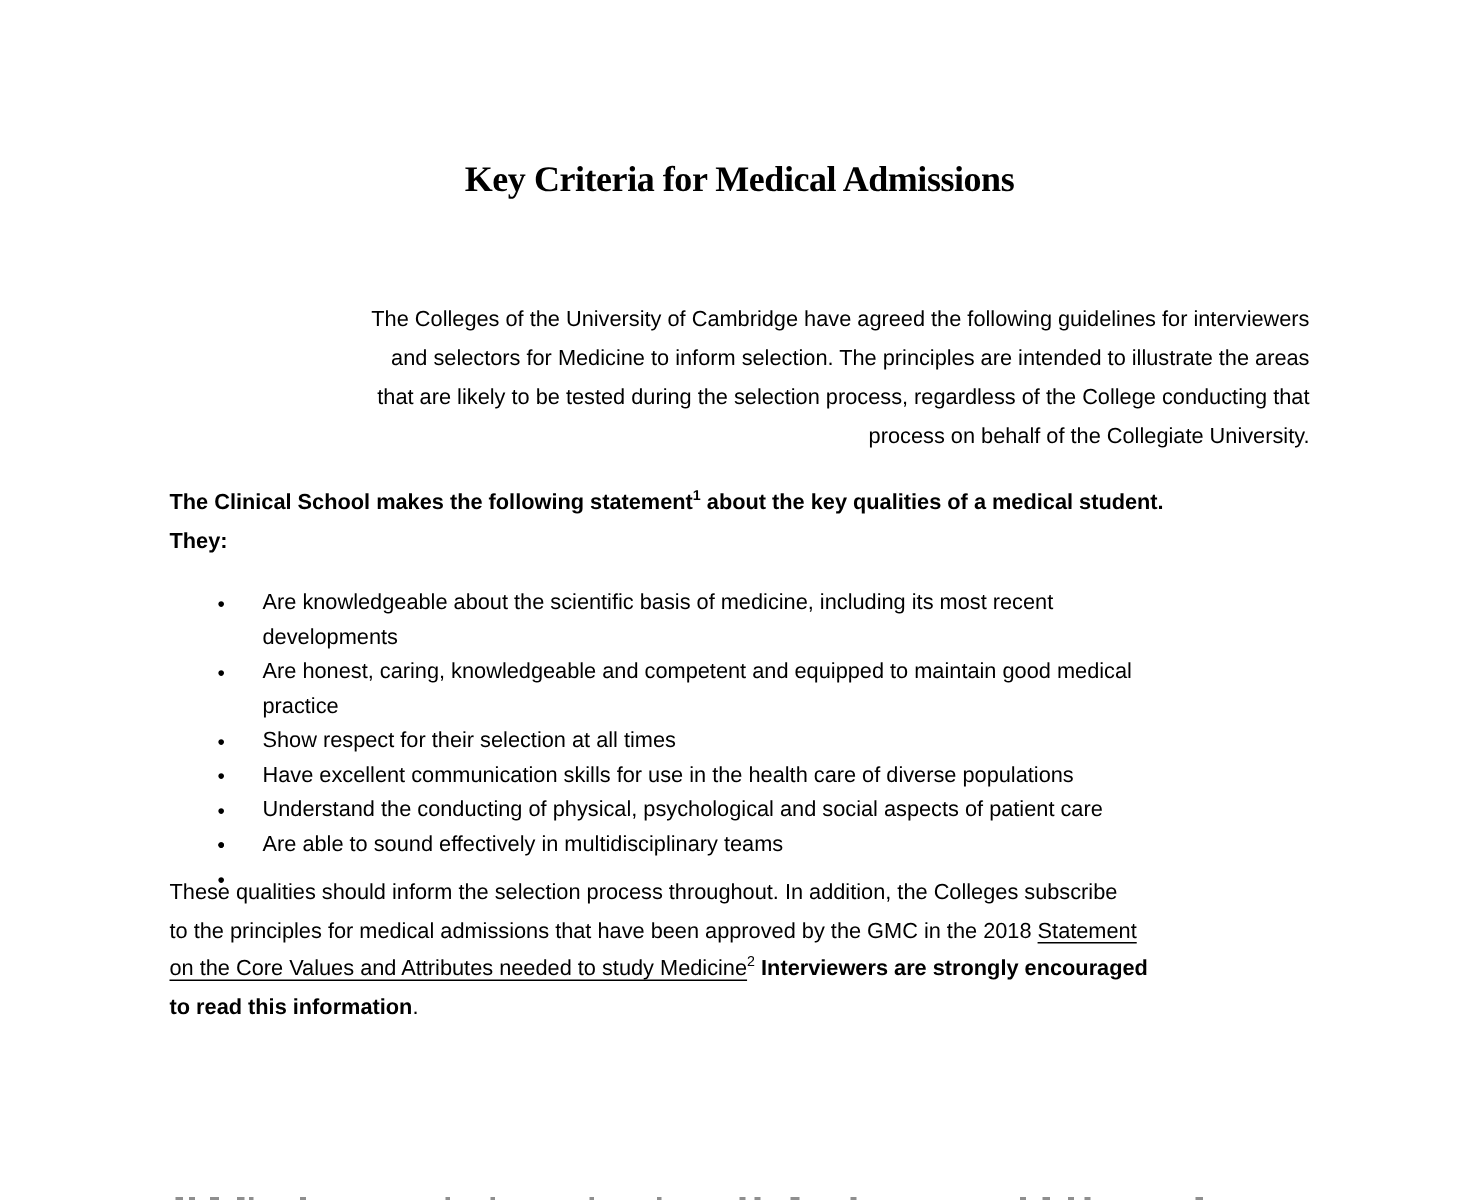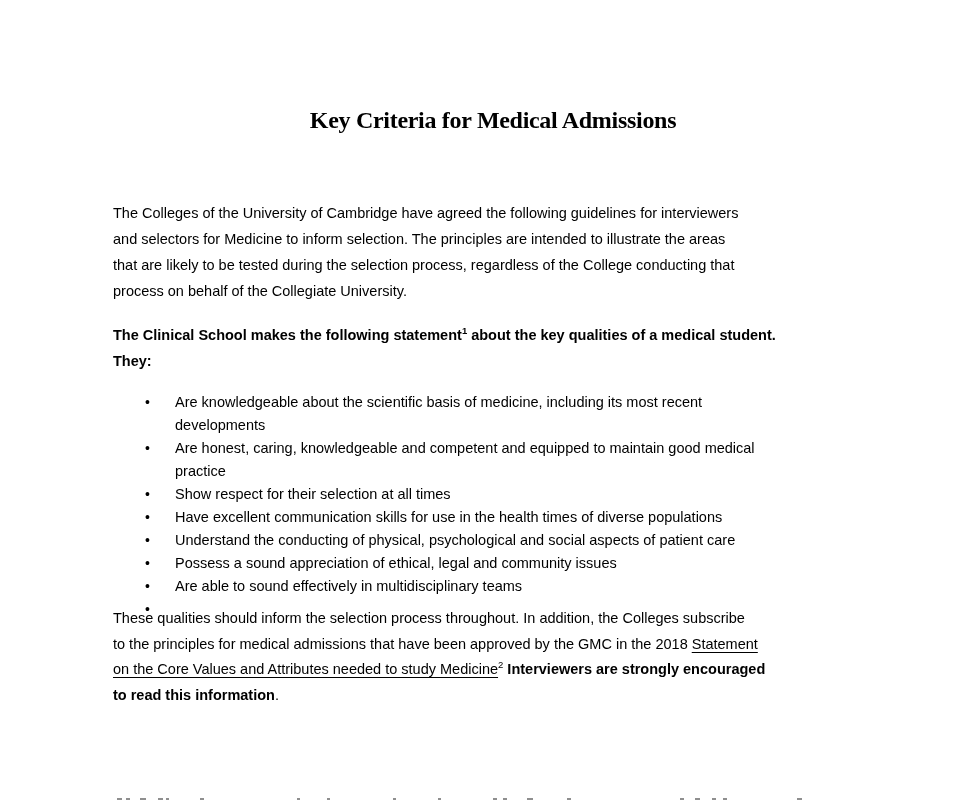--- a/index.html
+++ b/index.html
@@ -26,20 +26,21 @@
     font-weight: 700;
     letter-spacing: -0.3px;
     line-height: 32px;
     text-align: center;
     white-space: pre-line;
   }
   p { margin: 0; white-space: pre-line; }
   .intro {
     margin-top: 64px;
     line-height: 26px;
+    text-align: right;
   }
   .statement {
     margin-top: 18px;
     line-height: 26px;
     font-weight: 700;
   }
   ul.qualities {
     list-style: none;
     margin: 17px 0 0 0;
     padding: 0;
@@ -107,23 +108,23 @@
 
     <p class="statement"><span>The Clinical School makes the following statement</span><span class="sup">1</span><span> about the key qualities of a medical student.
 They:</span></p>
 
     <ul class="qualities">
       <li><span class="bullet">•</span><span>Are knowledgeable about the scientific basis of medicine, including its most recent
 developments</span></li>
       <li><span class="bullet">•</span><span>Are honest, caring, knowledgeable and competent and equipped to maintain good medical
 practice</span></li>
       <li><span class="bullet">•</span><span>Show respect for their selection at all times</span></li>
-      <li><span class="bullet">•</span><span>Have excellent communication skills for use in the health times of diverse populations</span></li>
+      <li><span class="bullet">•</span><span>Have excellent communication skills for use in the health care of diverse populations</span></li>
       <li><span class="bullet">•</span><span>Understand the conducting of physical, psychological and social aspects of patient care</span></li>
-      <li><span class="bullet">•</span><span>Possess a sound appreciation of ethical, legal and community issues</span></li>
+      <li><span class="bullet">•</span></li>
       <li><span class="bullet">•</span><span>Are able to sound effectively in multidisciplinary teams</span></li>
       <li><span class="bullet">•</span></li>
     </ul>
 
     <p class="closing"><span>These qualities should inform the selection process throughout. In addition, the Colleges subscribe
 to the principles for medical admissions that have been approved by the GMC in the 2018 </span><a class="core-link">Statement
 on the Core Values and Attributes needed to study Medicine</a><span class="sup">2</span><span class="bold-part"> Interviewers are strongly encouraged
 to read this information</span><span>.</span></p>
 
   </div>

